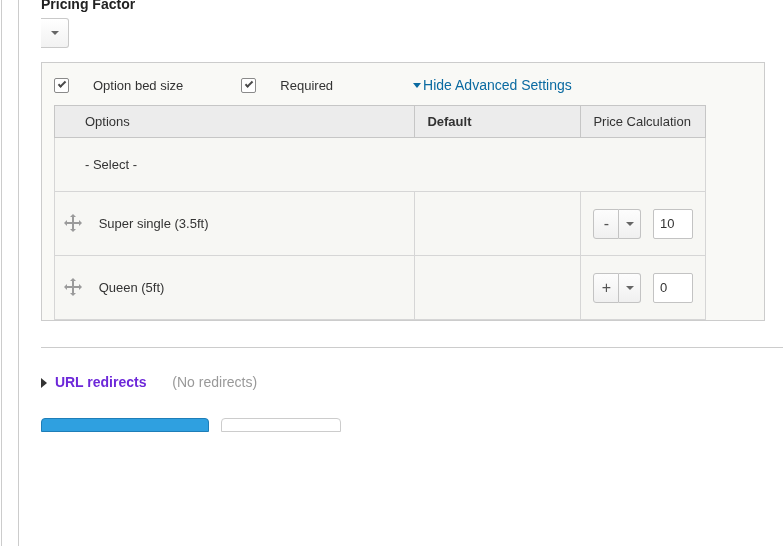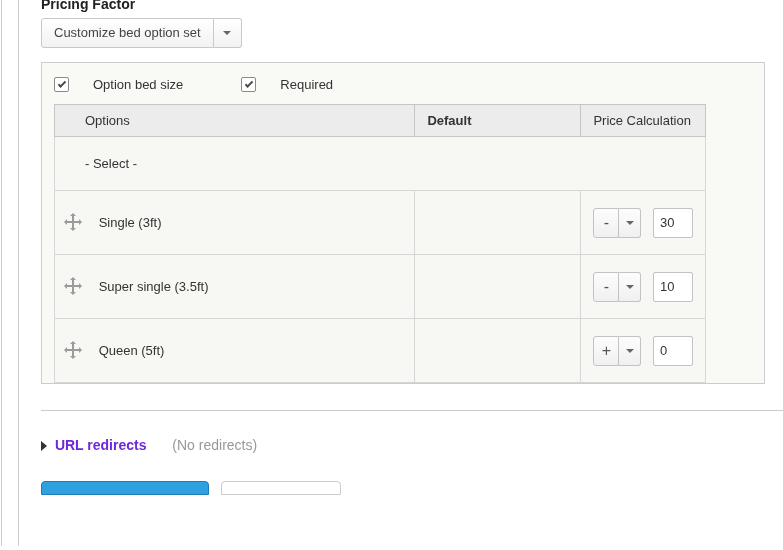--- a/index.html
+++ b/index.html
@@ -236,70 +236,56 @@
 </style>
 </head>
 <body>
 
 <div class="page">
   <div class="left-sliver"></div>
 
   <div class="heading">Pricing Factor</div>
 
   <div class="select-group">
-    <div class="select-btn">Customize bed option set</div>
     <div class="select-caret">
         <div class="caret-down"></div>
       </div>
   </div>
 
   <div class="fieldset">
     <div class="field-top">
       <span class="checkbox">
           <span class="check"></span>
         </span>
       <span>Option bed size</span>
       <span style="width:18px"></span>
       <span class="checkbox">
           <span class="check"></span>
         </span>
       <span>Required</span>
+      <span class="link">
+        <span class="link-caret"></span><span>Hide Advanced Settings</span>
+      </span>
     </div>
 
     <table class="grid">
       <thead>
         <tr>
           <th class="col-opt">Options</th>
           <th class="col-def">Default</th>
           <th>Price Calculation</th>
         </tr>
       </thead>
       <tbody>
         <tr class="select-row">
           <td colspan="3" style="padding-left:30px;">
             <span>- Select -</span>
           </td>
         </tr>
 
-        <tr>
-          <td>
-            <span class="drag-icon"><i class="h1"></i><i class="h2"></i><i class="h3"></i><i class="h4"></i></span>
-            <span>Single (3ft)</span>
-          </td>
-          <td></td>
-          <td class="calc">
-            <span class="op-select">
-              <span class="op-btn">-</span>
-              <span class="op-caret">
-                  <span class="caret-down"></span>
-                </span>
-            </span>
-            <input class="num-input" value="30" style="">
-          </td>
-        </tr>
 
         <tr>
           <td>
             <span class="drag-icon"><i class="h1"></i><i class="h2"></i><i class="h3"></i><i class="h4"></i></span>
             <span>Super single (3.5ft)</span>
           </td>
           <td></td>
           <td class="calc">
             <span class="op-select">
               <span class="op-btn">-</span>

